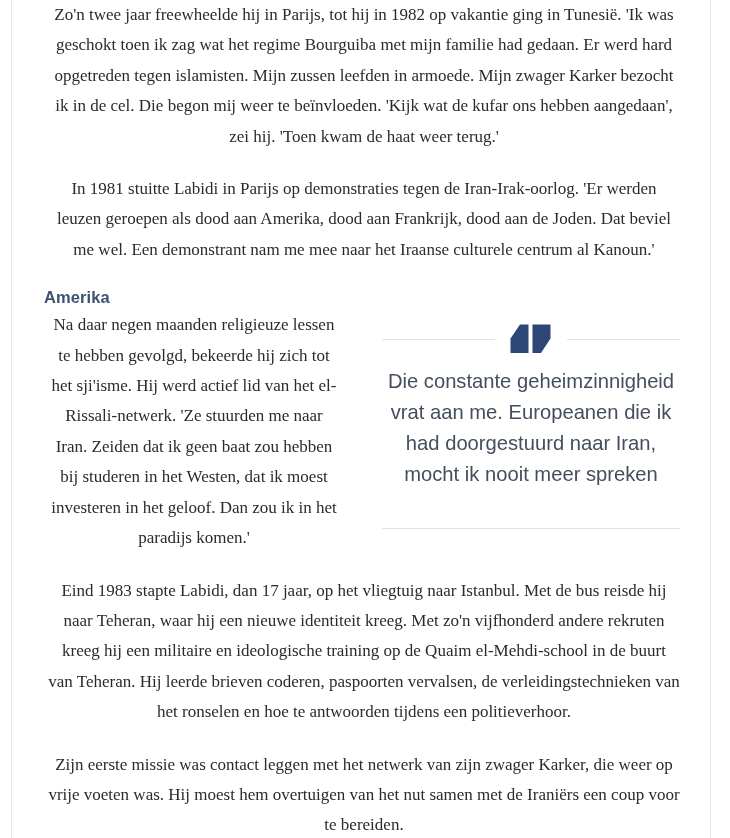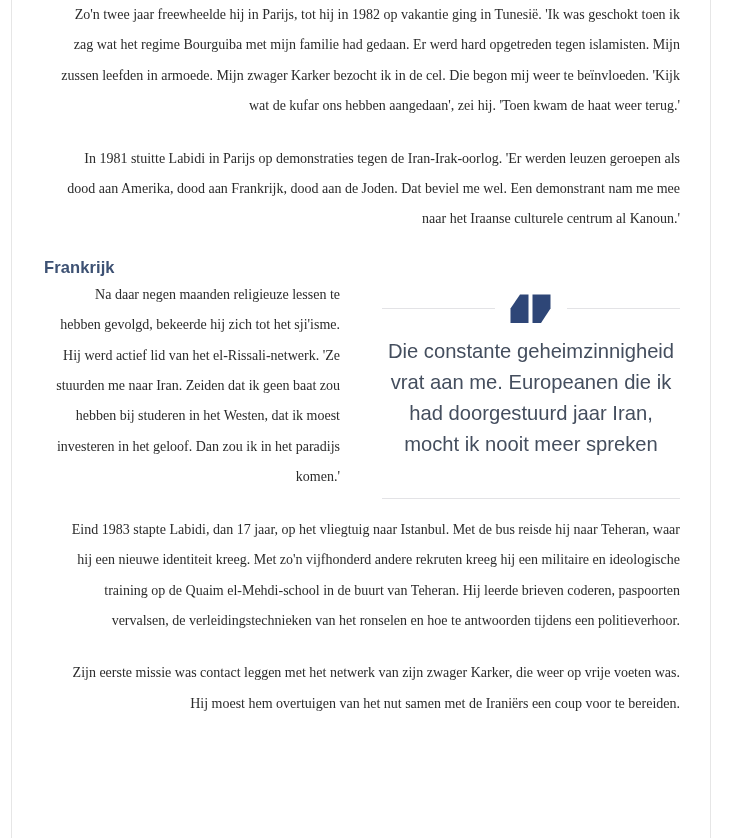--- a/index.html
+++ b/index.html
@@ -35,26 +35,26 @@
   #article-body {
     position: absolute;
     left: 44px;
     top: 0;
     width: 636px;
     height: 838px;
     box-sizing: border-box;
   }
 
   p.body-paragraph {
-    margin: 0 0 0 12px;
+    margin: 0 0 0 4px;
     font-family: "Liberation Serif", "DejaVu Serif", serif;
-    font-size: 14px;
+    font-size: 17px;
     line-height: 30.4px;
     color: #2b2b2b;
-    text-align: right;
+    text-align: center;
     -webkit-font-smoothing: antialiased;
   }
   p.body-paragraph + p.body-paragraph { margin-top: 22px; }
 
   h2.section-heading {
     font-family: "Liberation Sans", "DejaVu Sans", sans-serif;
     font-size: 16.5px;
     font-weight: bold;
     color: #3d5173;
     margin: 23px 0 3px 0;
@@ -105,34 +105,34 @@
 
   <div class="rule-left"></div>
   <div class="rule-right"></div>
 
   <div id="article-body">
 
     <p class="body-paragraph">Zo'n twee jaar freewheelde hij in Parijs, tot hij in 1982 op vakantie ging in Tunesië. 'Ik was geschokt toen ik zag wat het regime Bourguiba met mijn familie had gedaan. Er werd hard opgetreden tegen islamisten. Mijn zussen leefden in armoede. Mijn zwager Karker bezocht ik in de cel. Die begon mij weer te beïnvloeden. 'Kijk wat de kufar ons hebben aangedaan', zei hij. 'Toen kwam de haat weer terug.'</p>
 
     <p class="body-paragraph">In 1981 stuitte Labidi in Parijs op demonstraties tegen de Iran-Irak-oorlog. 'Er werden leuzen geroepen als dood aan Amerika, dood aan Frankrijk, dood aan de Joden. Dat beviel me wel. Een demonstrant nam me mee naar het Iraanse culturele centrum al Kanoun.'</p>
 
-    <h2 class="section-heading">Frankrijk</h2>
+    <h2 class="section-heading">Amerika</h2>
 
     <aside id="pull-quote">
       <div class="quote-mark-row">
         <span class="quote-rule"></span>
         <span class="quote-mark-icon">
           <svg width="44" height="30" viewBox="0 0 44 30" aria-hidden="true">
             <path d="M1.5 14.5 L11 0.5 L19.5 0.5 L19.5 29 L1.5 29 Z" fill="#2e4677"></path>
             <path d="M23.5 0.5 L41.5 0.5 L41.5 14.5 L32 29 L23.5 29 Z" fill="#2e4677"></path>
           </svg>
         </span>
         <span class="quote-rule"></span>
       </div>
-      <div class="quote-text">Die constante geheimzinnigheid vrat aan me. Europeanen die ik had doorgestuurd jaar Iran, mocht ik nooit meer spreken</div>
+      <div class="quote-text">Die constante geheimzinnigheid vrat aan me. Europeanen die ik had doorgestuurd naar Iran, mocht ik nooit meer spreken</div>
     </aside>
 
     <p class="body-paragraph">Na daar negen maanden religieuze lessen te hebben gevolgd, bekeerde hij zich tot het sji'isme. Hij werd actief lid van het el-Rissali-netwerk. 'Ze stuurden me naar Iran. Zeiden dat ik geen baat zou hebben bij studeren in het Westen, dat ik moest investeren in het geloof. Dan zou ik in het paradijs komen.'</p>
 
     <p class="body-paragraph">Eind 1983 stapte Labidi, dan 17 jaar, op het vliegtuig naar Istanbul. Met de bus reisde hij naar Teheran, waar hij een nieuwe identiteit kreeg. Met zo'n vijfhonderd andere rekruten kreeg hij een militaire en ideologische training op de Quaim el-Mehdi-school in de buurt van Teheran. Hij leerde brieven coderen, paspoorten vervalsen, de verleidingstechnieken van het ronselen en hoe te antwoorden tijdens een politieverhoor.</p>
 
     <p class="body-paragraph">Zijn eerste missie was contact leggen met het netwerk van zijn zwager Karker, die weer op vrije voeten was. Hij moest hem overtuigen van het nut samen met de Iraniërs een coup voor te bereiden.</p>
 
   </div>
 </div>

